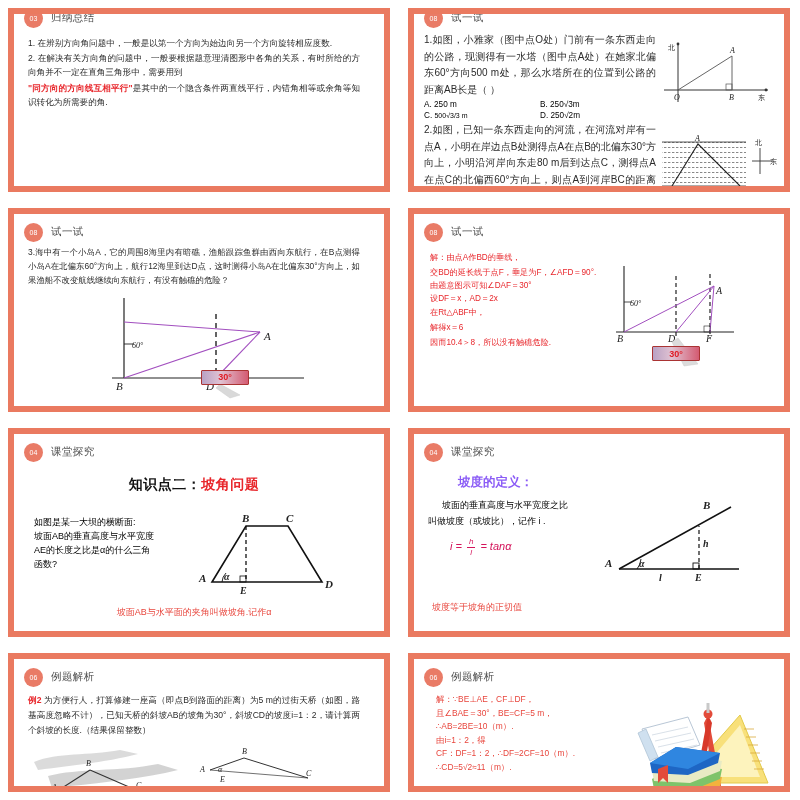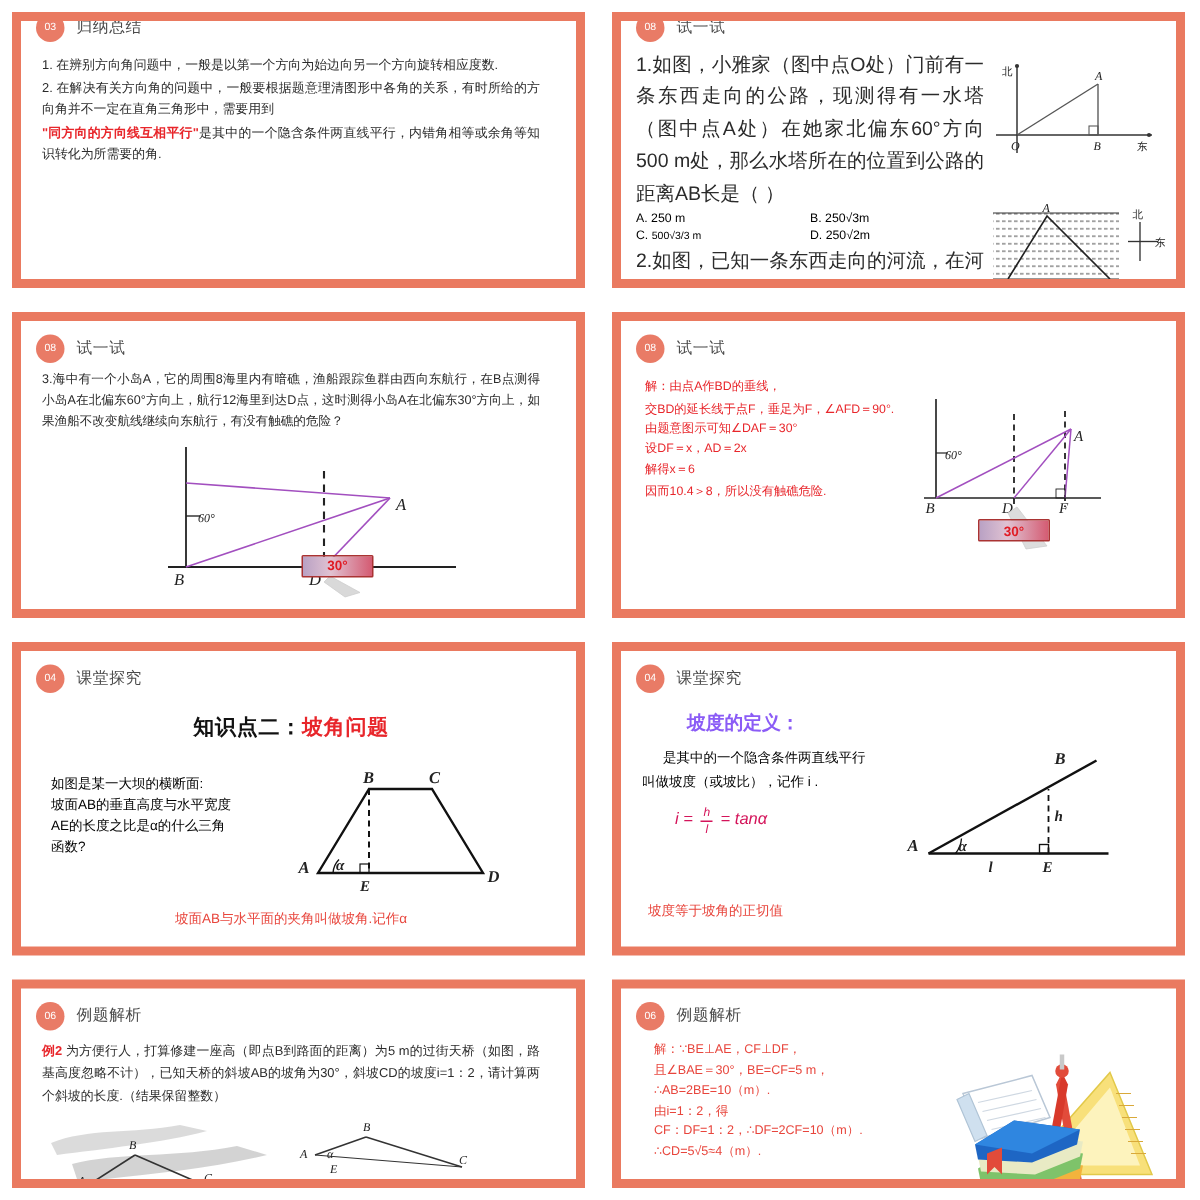--- a/index.html
+++ b/index.html
@@ -51,21 +51,21 @@
   }
   .hdr-title {
     font-size: 10.5px; color: #4a4a4a; letter-spacing: .4px;
   }
   .body { padding: 2px 24px 0 14px; }
 
   .para {
     font-size: 8.6px; line-height: 1.65; color: #2b2b2b;
     text-align: justify;
   }
-  .para.small { font-size: 13px; }
+  .para.small { font-size: 10px; }
   .redhl { color: #e8262b; font-weight: bold; }
   .red { color: #e8262b; }
 
   
   .s1 .body { padding-top: 3px; }
   .s1 .para { margin-bottom: 1px; }
 
   
   .s2 .cols { display: flex; gap: 4px; }
   .s2 .txt { width: 232px; }
@@ -256,20 +256,21 @@
           <div class="badge">08</div>
           <div class="hdr-title">试一试</div>
         </div>
         <div class="body" style="padding:6px 8px 0 16px">
           <div style="display:flex">
             <div style="width:180px">
               <div class="red" style="font-size:8.2px;line-height:1.85">解：由点A作BD的垂线，</div>
               <div class="red" style="font-size:8.2px;line-height:1.85">交BD的延长线于点F，垂足为F，∠AFD＝90°.</div>
               <div class="red" style="font-size:8.2px;line-height:1.5">由题意图示可知∠DAF＝30°</div>
               <div class="red" style="font-size:8.2px;line-height:1.5">设DF＝x，AD＝2x</div>
+              <div class="red" style="font-size:8.2px;line-height:1.85">在Rt△ABF中，</div>
               <div class="red" style="font-size:8.2px;line-height:1.85">解得x＝6</div>
               <div class="red" style="font-size:8.2px;line-height:1.85">因而10.4＞8，所以没有触礁危险.</div>
             </div>
             <div class="fig-box" style="flex:1">
               <svg width="130" height="120" viewBox="0 0 130 120" style="margin-top:14px">
                 <line x1="14" y1="2" x2="14" y2="68" stroke="#222" stroke-width="1.1"></line>
                 <line x1="6" y1="68" x2="124" y2="68" stroke="#222" stroke-width="1.1"></line>
                 <line x1="66" y1="12" x2="66" y2="74" stroke="#222" stroke-width="1.2" stroke-dasharray="4,3"></line>
                 <line x1="100" y1="10" x2="100" y2="74" stroke="#222" stroke-width="1.2" stroke-dasharray="4,3"></line>
                 <line x1="14" y1="68" x2="104" y2="22" stroke="#a24fbf" stroke-width="1"></line>
@@ -335,21 +336,21 @@
     <div class="frame">
       <div class="inner">
         <div class="hdr">
           <div class="badge">04</div>
           <div class="hdr-title">课堂探究</div>
         </div>
         <div class="body">
           <div class="deftitle">坡度的定义：</div>
           <div class="cols">
             <div class="txt">
-              <div style="text-indent:14px">是其中的一个隐含条件两直线平行</div>
+              <div style="text-indent:14px">坡面的垂直高度与水平宽度之比</div>
               <div>叫做坡度（或坡比），记作 i .</div>
               <div class="formula">
                 <span>i =</span>
                 <span class="frac">
                   <span class="num">h</span>
                   <span class="den">l</span>
                 </span>
                 <span>= tanα</span>
               </div>
             </div>
@@ -421,21 +422,21 @@
           <div class="hdr-title">例题解析</div>
         </div>
         <div class="body" style="padding:4px 6px 0 22px">
           <div class="cols">
             <div class="txt">
               <div class="line">解：∵BE⊥AE，CF⊥DF，</div>
               <div class="line">且∠BAE＝30°，BE=CF=5 m，</div>
               <div class="line">∴AB=2BE=10（m）.</div>
               <div class="line">由i=1：2，得</div>
               <div class="line">CF：DF=1：2，∴DF=2CF=10（m）.</div>
-              <div class="line">∴CD=5√5≈4（m）.</div>
+              <div class="line">∴CD=5√2≈11（m）.</div>
             </div>
             <div style="flex:1;position:relative">
               <svg width="150" height="105" viewBox="0 0 150 105" style="margin-left:4px;margin-top:6px">
 
                 <polygon points="112,16 140,84 52,84" fill="#f8e07a" stroke="#e2c94a" stroke-width="1"></polygon>
                 <polygon points="112,26 132,78 68,78" fill="#fdf3bd" stroke="none"></polygon>
                 <g stroke="#d9a93a" stroke-width=".8">
                   <line x1="116" y1="30" x2="126" y2="30"></line>
                   <line x1="118" y1="38" x2="128" y2="38"></line>
                   <line x1="120" y1="46" x2="130" y2="46"></line>

